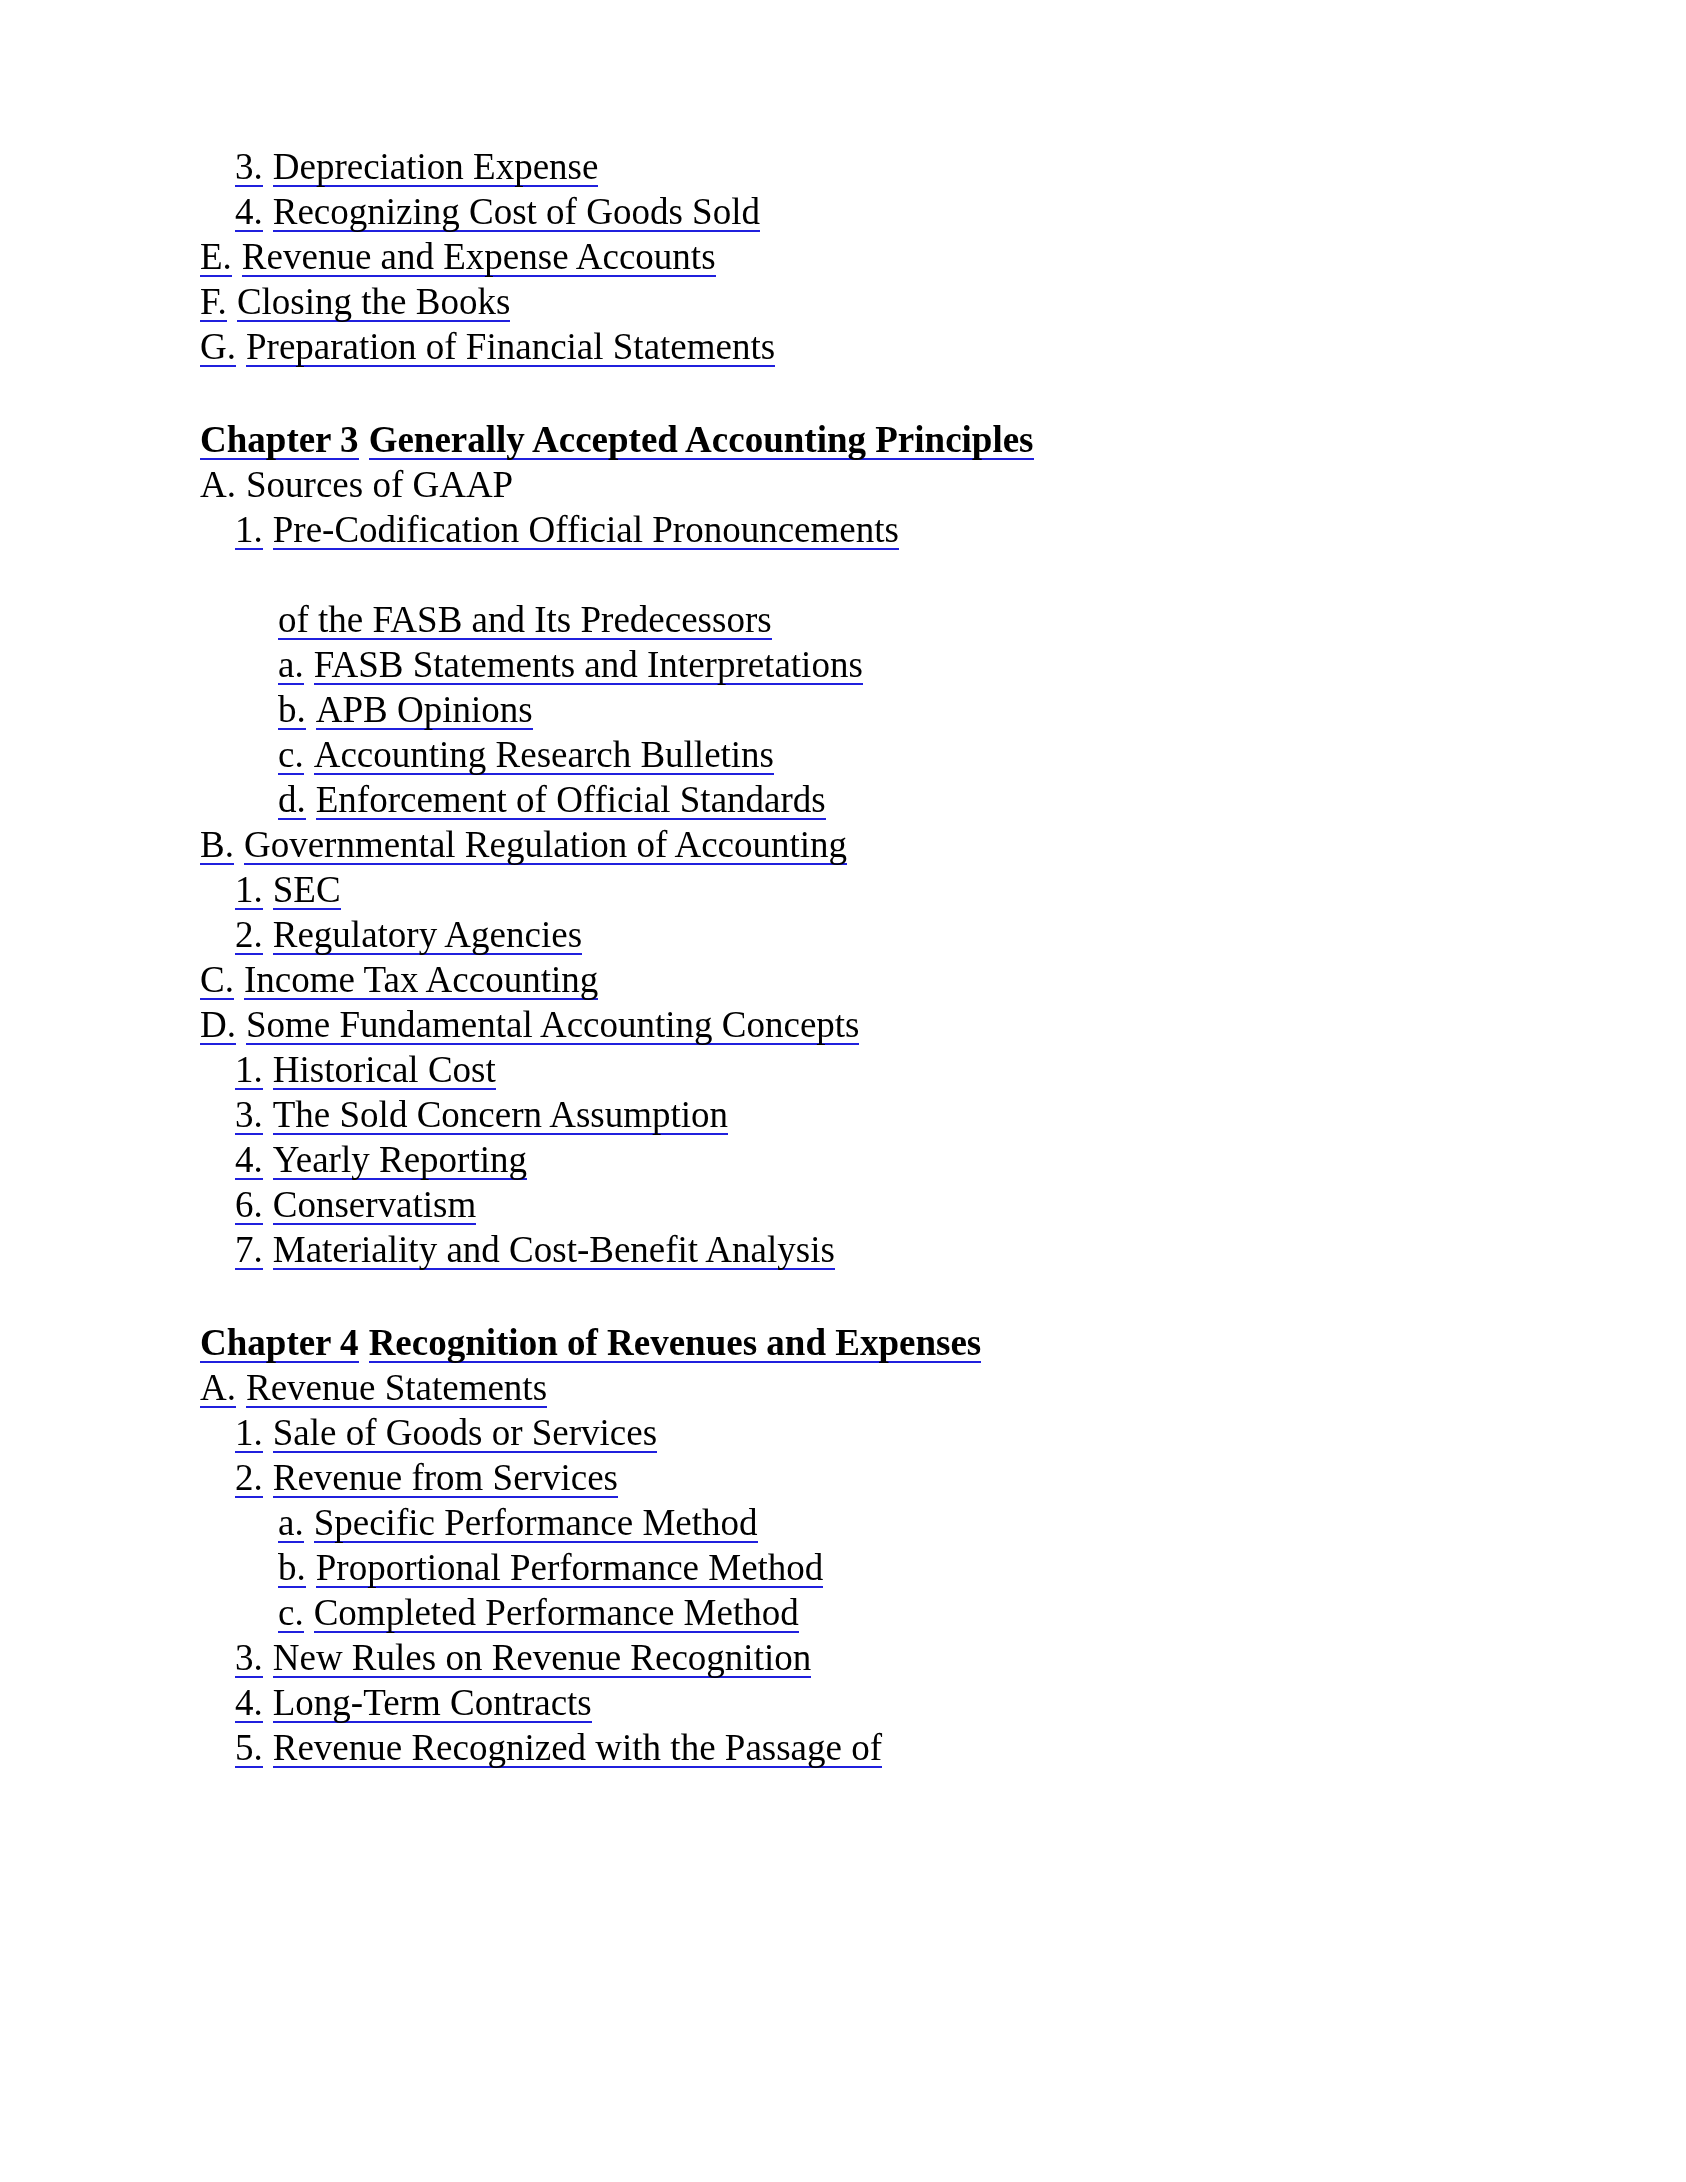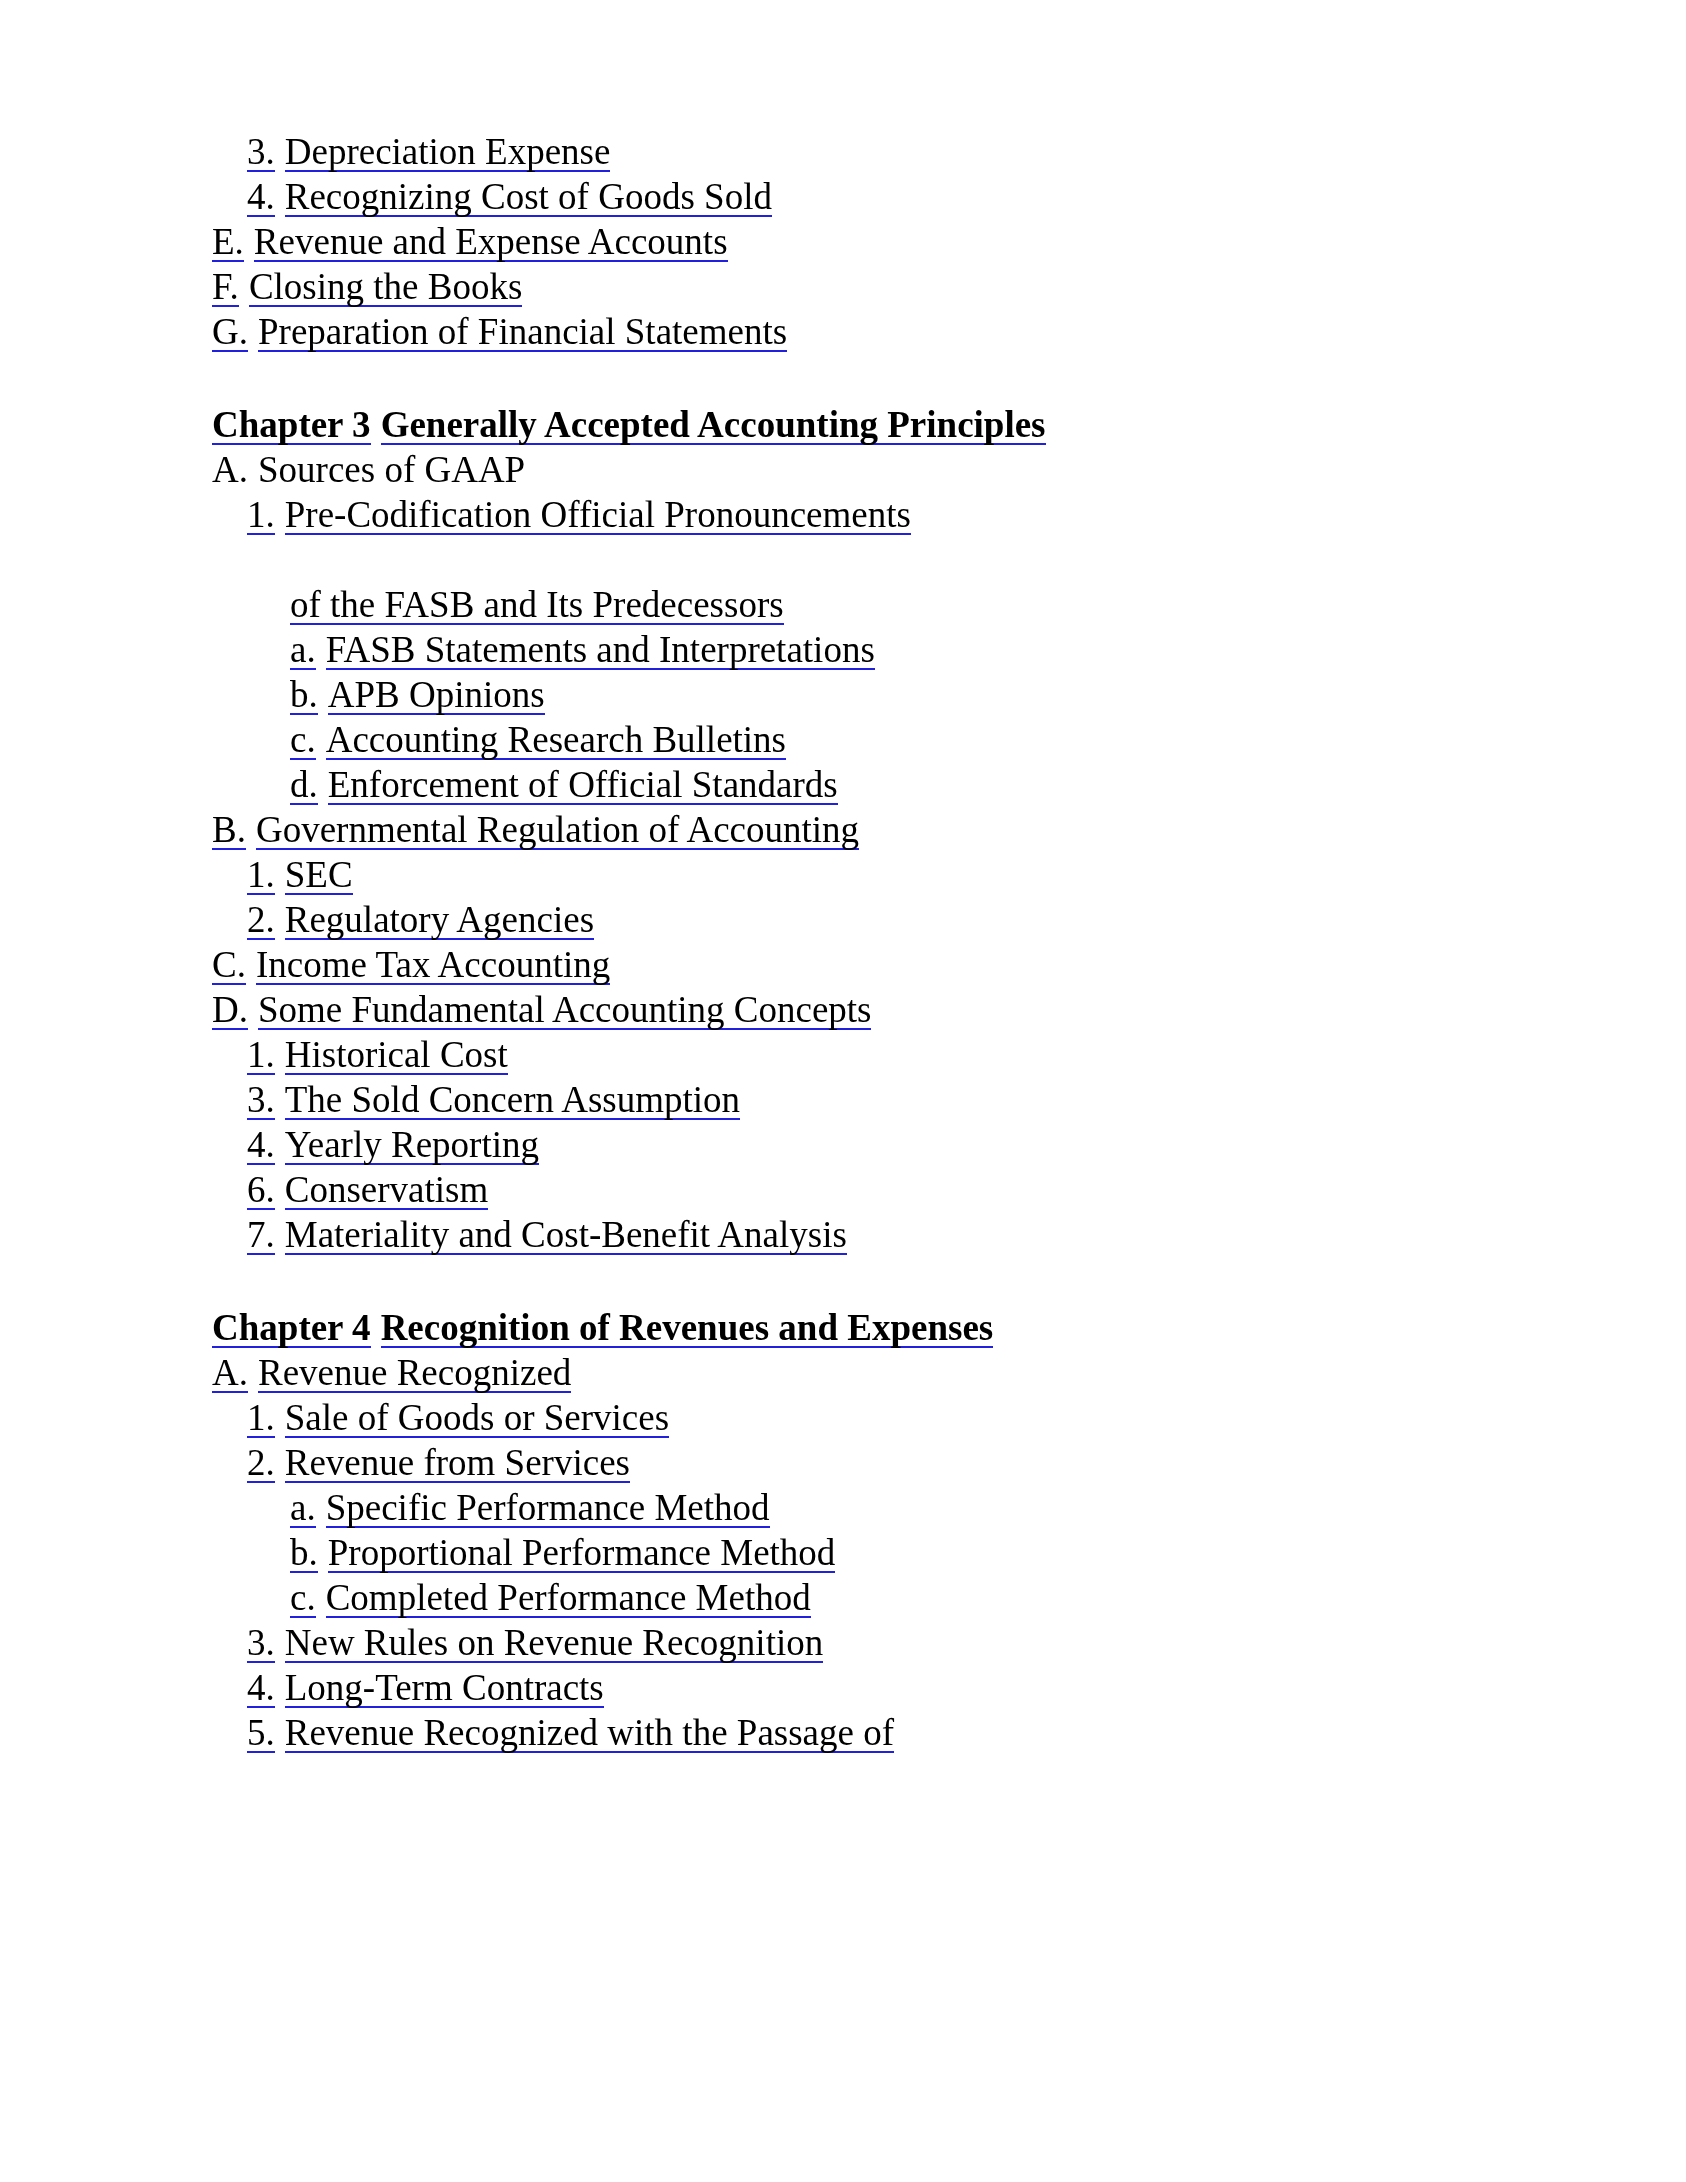--- a/index.html
+++ b/index.html
@@ -14,21 +14,22 @@
     font-family: "Liberation Serif", "DejaVu Serif", serif;
     color: #000000;
     overflow: hidden;
   }
   .page {
     position: relative;
     width: 1686px;
     height: 2115px;
     background: #ffffff;
     box-sizing: border-box;
-    padding: 129px 0 0 16px;
+    padding: 129px 0 0 4px;
+    margin-top: 15px;
   }
   .toc {
     margin: 0;
     padding: 0;
     list-style: none;
   }
   .toc-line {
     font-size: 37px;
     line-height: 45px;
     white-space: nowrap;
@@ -116,21 +117,21 @@
       </div>
   </div>
 
   <div class="spacer-para"></div>
 
   <div>
     <div class="chapter">
       <span class="lnk">Chapter 4</span><span class="gap"></span><span class="lnk">Recognition of Revenues and Expenses</span>
     </div>
     <div class="toc" id="list-chapter4">
-        <div class="toc-line lvl-1"><span class="lnk marker">A.</span><span class="gap"></span><span class="lnk">Revenue Recognized</span></div>
+        <div class="toc-line lvl-1"><span class="lnk marker">A.</span><span class="gap"></span><span class="lnk">Revenue Statements</span></div>
         <div class="toc-line lvl-2"><span class="lnk marker">1.</span><span class="gap"></span><span class="lnk">Sale of Goods or Services</span></div>
         <div class="toc-line lvl-2"><span class="lnk marker">2.</span><span class="gap"></span><span class="lnk">Revenue from Services</span></div>
         <div class="toc-line lvl-3"><span class="lnk marker">a.</span><span class="gap"></span><span class="lnk">Specific Performance Method</span></div>
         <div class="toc-line lvl-3"><span class="lnk marker">b.</span><span class="gap"></span><span class="lnk">Proportional Performance Method</span></div>
         <div class="toc-line lvl-3"><span class="lnk marker">c.</span><span class="gap"></span><span class="lnk">Completed Performance Method</span></div>
         <div class="toc-line lvl-2"><span class="lnk marker">3.</span><span class="gap"></span><span class="lnk">New Rules on Revenue Recognition</span></div>
         <div class="toc-line lvl-2"><span class="lnk marker">4.</span><span class="gap"></span><span class="lnk">Long-Term Contracts</span></div>
         <div class="toc-line lvl-2"><span class="lnk marker">5.</span><span class="gap"></span><span class="lnk">Revenue Recognized with the Passage of</span></div>
       </div>
   </div>

